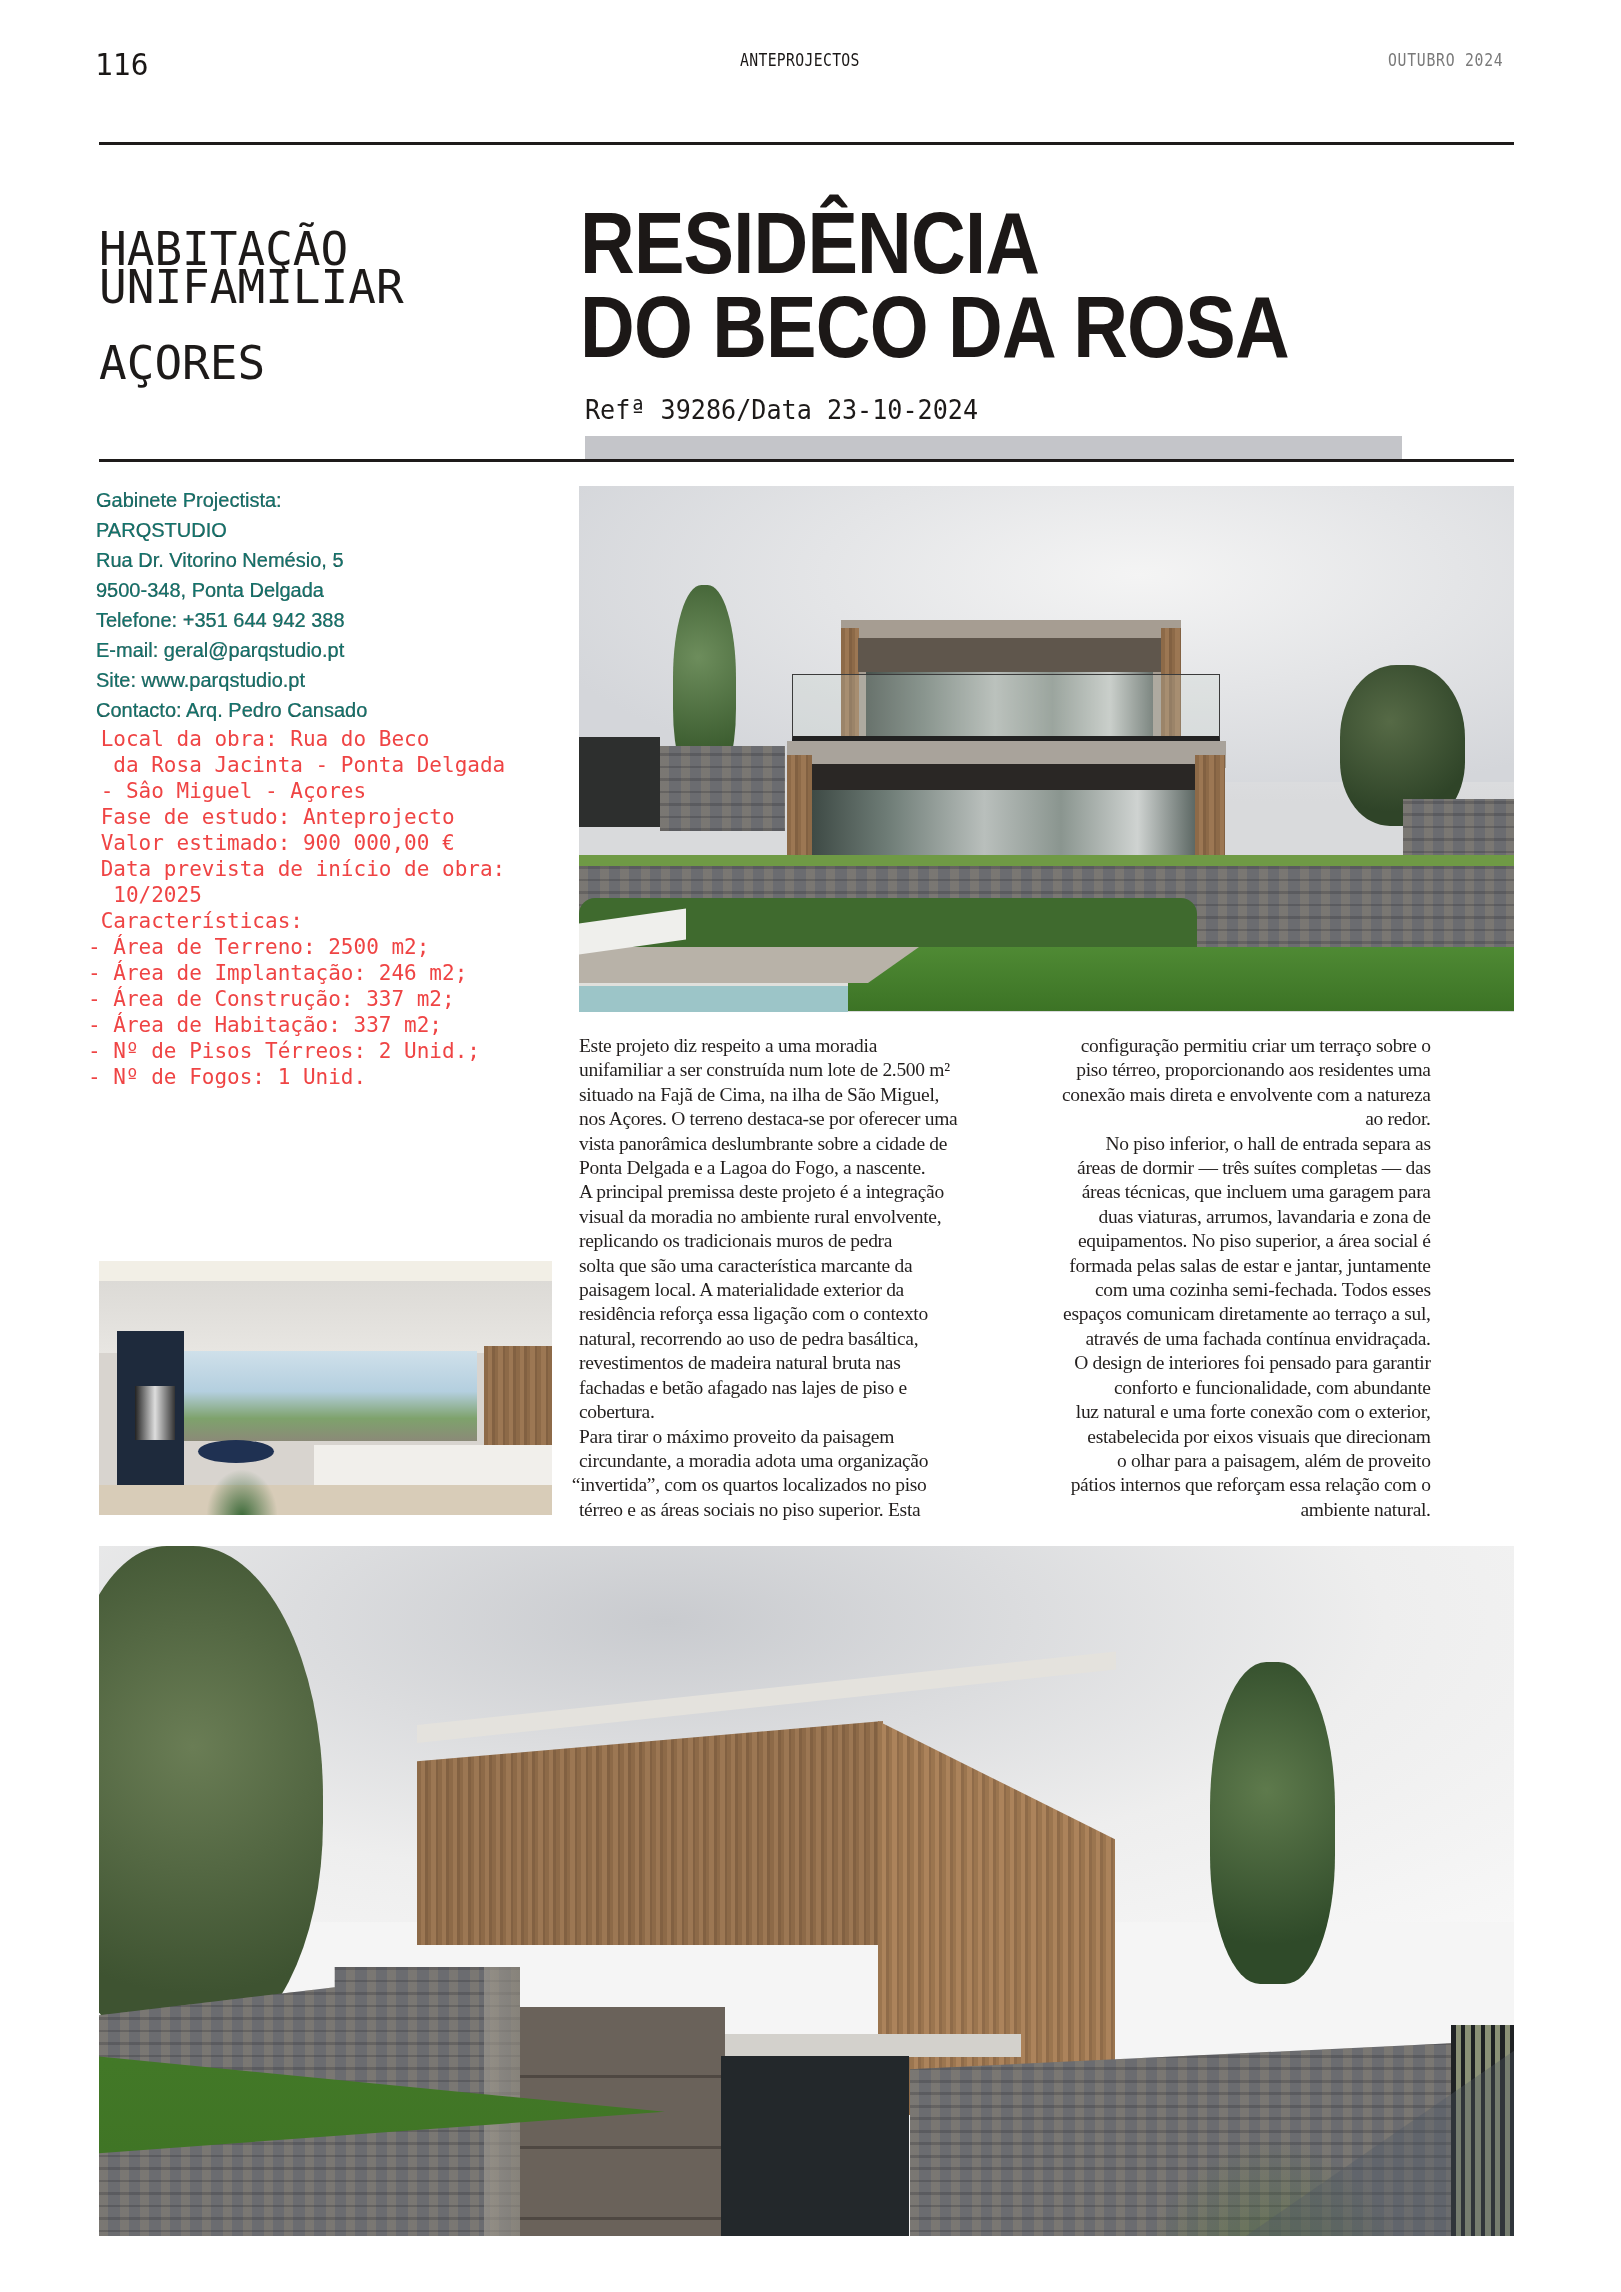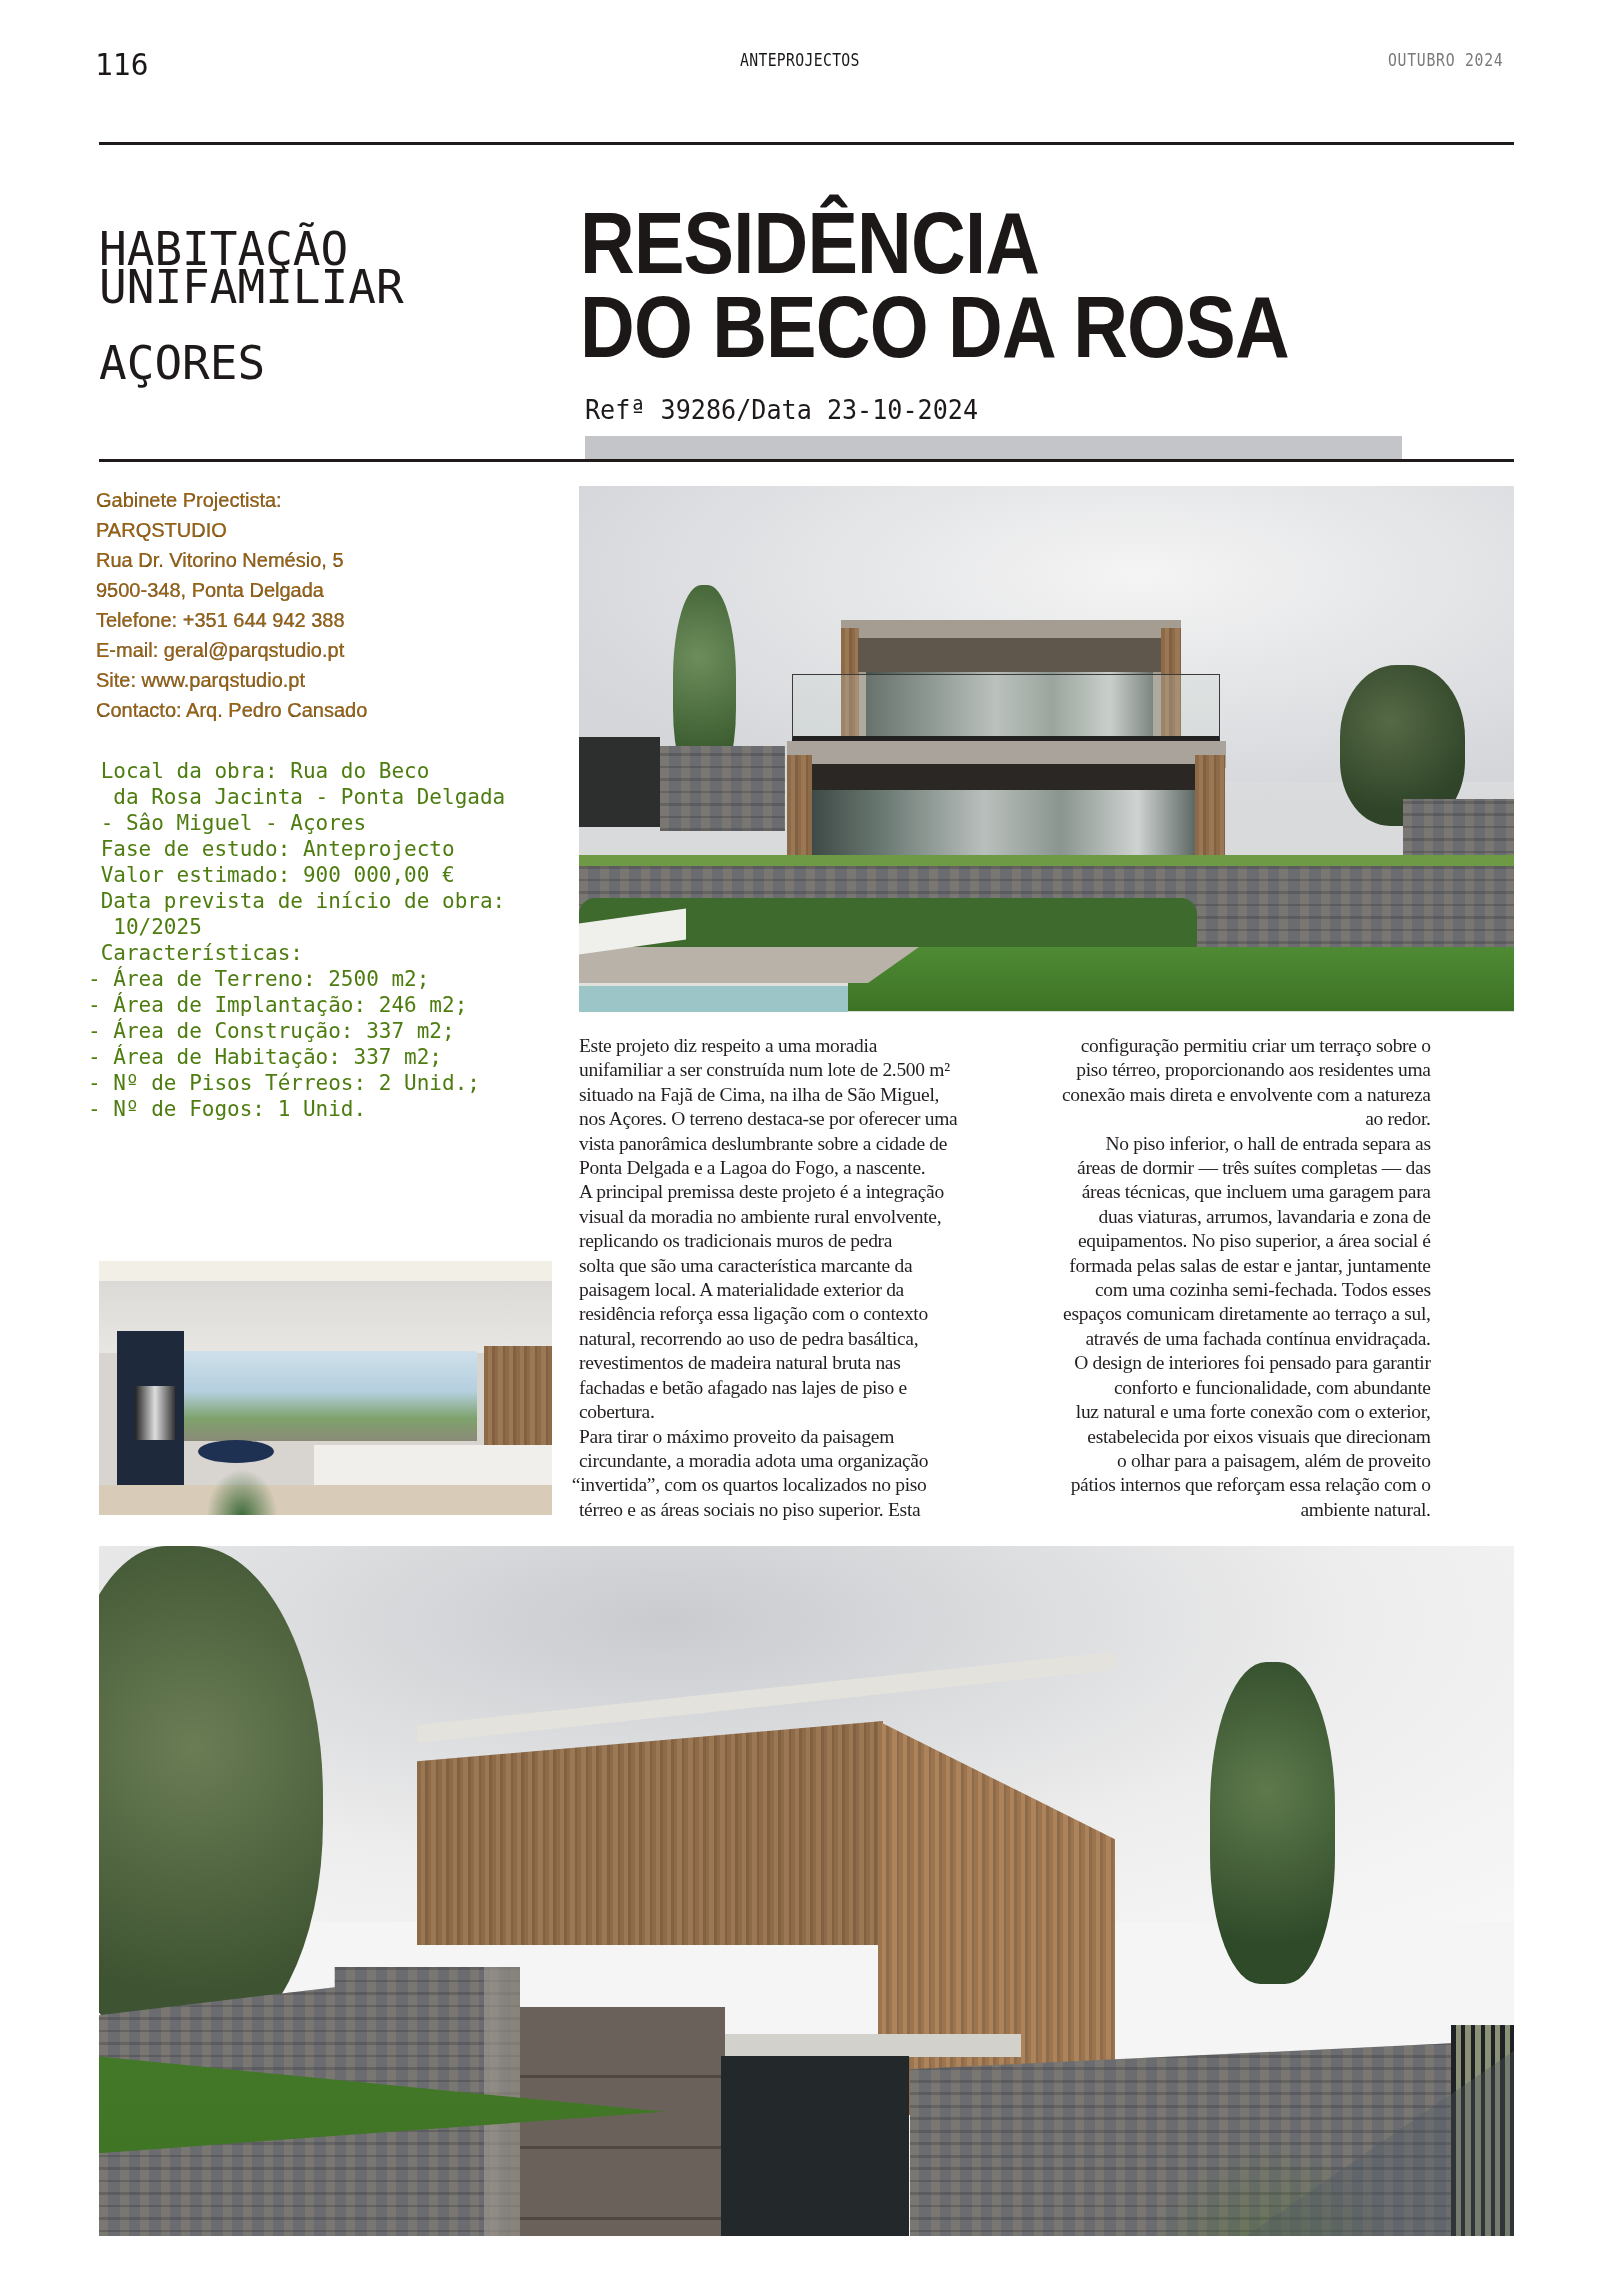--- a/index.html
+++ b/index.html
@@ -16,25 +16,25 @@
 
   
   .cat { left: 99px; font-size: 46px; color: #1d1a19; letter-spacing: 0px; line-height: 1; }
 
   
   .title-line { left: 580px; font-family: "Liberation Sans", sans-serif; font-weight: 700; font-size: 88px; line-height: 1; color: #1c1817; transform: scaleX(0.86); transform-origin: left top; letter-spacing: -0.9px; white-space: nowrap; }
   #ref-line { left: 585px; top: 394px; font-size: 27px; color: #1d1a19; transform: scaleX(0.93); transform-origin: left top; white-space: nowrap; }
   #gray-bar { left: 585px; top: 436px; width: 817px; height: 24px; background: #c4c5c9; }
 
   
-  #contact { left: 96px; top: 485px; font-size: 20px; line-height: 30px; color: #a16207; font-weight: 400; }
+  #contact { left: 96px; top: 485px; font-size: 20px; line-height: 30px; color: #0f766e; font-weight: 400; }
   #contact div { white-space: nowrap; -webkit-text-stroke: 0.2px #121212; }
 
   
-  #details { left: 88px; top: 758px; font-size: 21px; line-height: 26px; color: #4d7c0f; white-space: pre; }
+  #details { left: 88px; top: 726px; font-size: 21px; line-height: 26px; color: #ef4444; white-space: pre; }
 
   
   .col { top: 1034px; font-size: 19.5px; line-height: 24.4px; color: #231f1e; white-space: nowrap; }
   .col div { letter-spacing: -0.3px; font-family: Liberation Serif, serif; }
   #col-1 { left: 579px; }
   #col-2 { left: 1062px; text-align: right; }
 
   
   .img { overflow: hidden; }
   #hero-image { left: 579px; top: 486px; width: 935px; height: 526px; background: linear-gradient(#eeeeee 0%, #e4e5e7 40%, #d9dadc 60%); }

